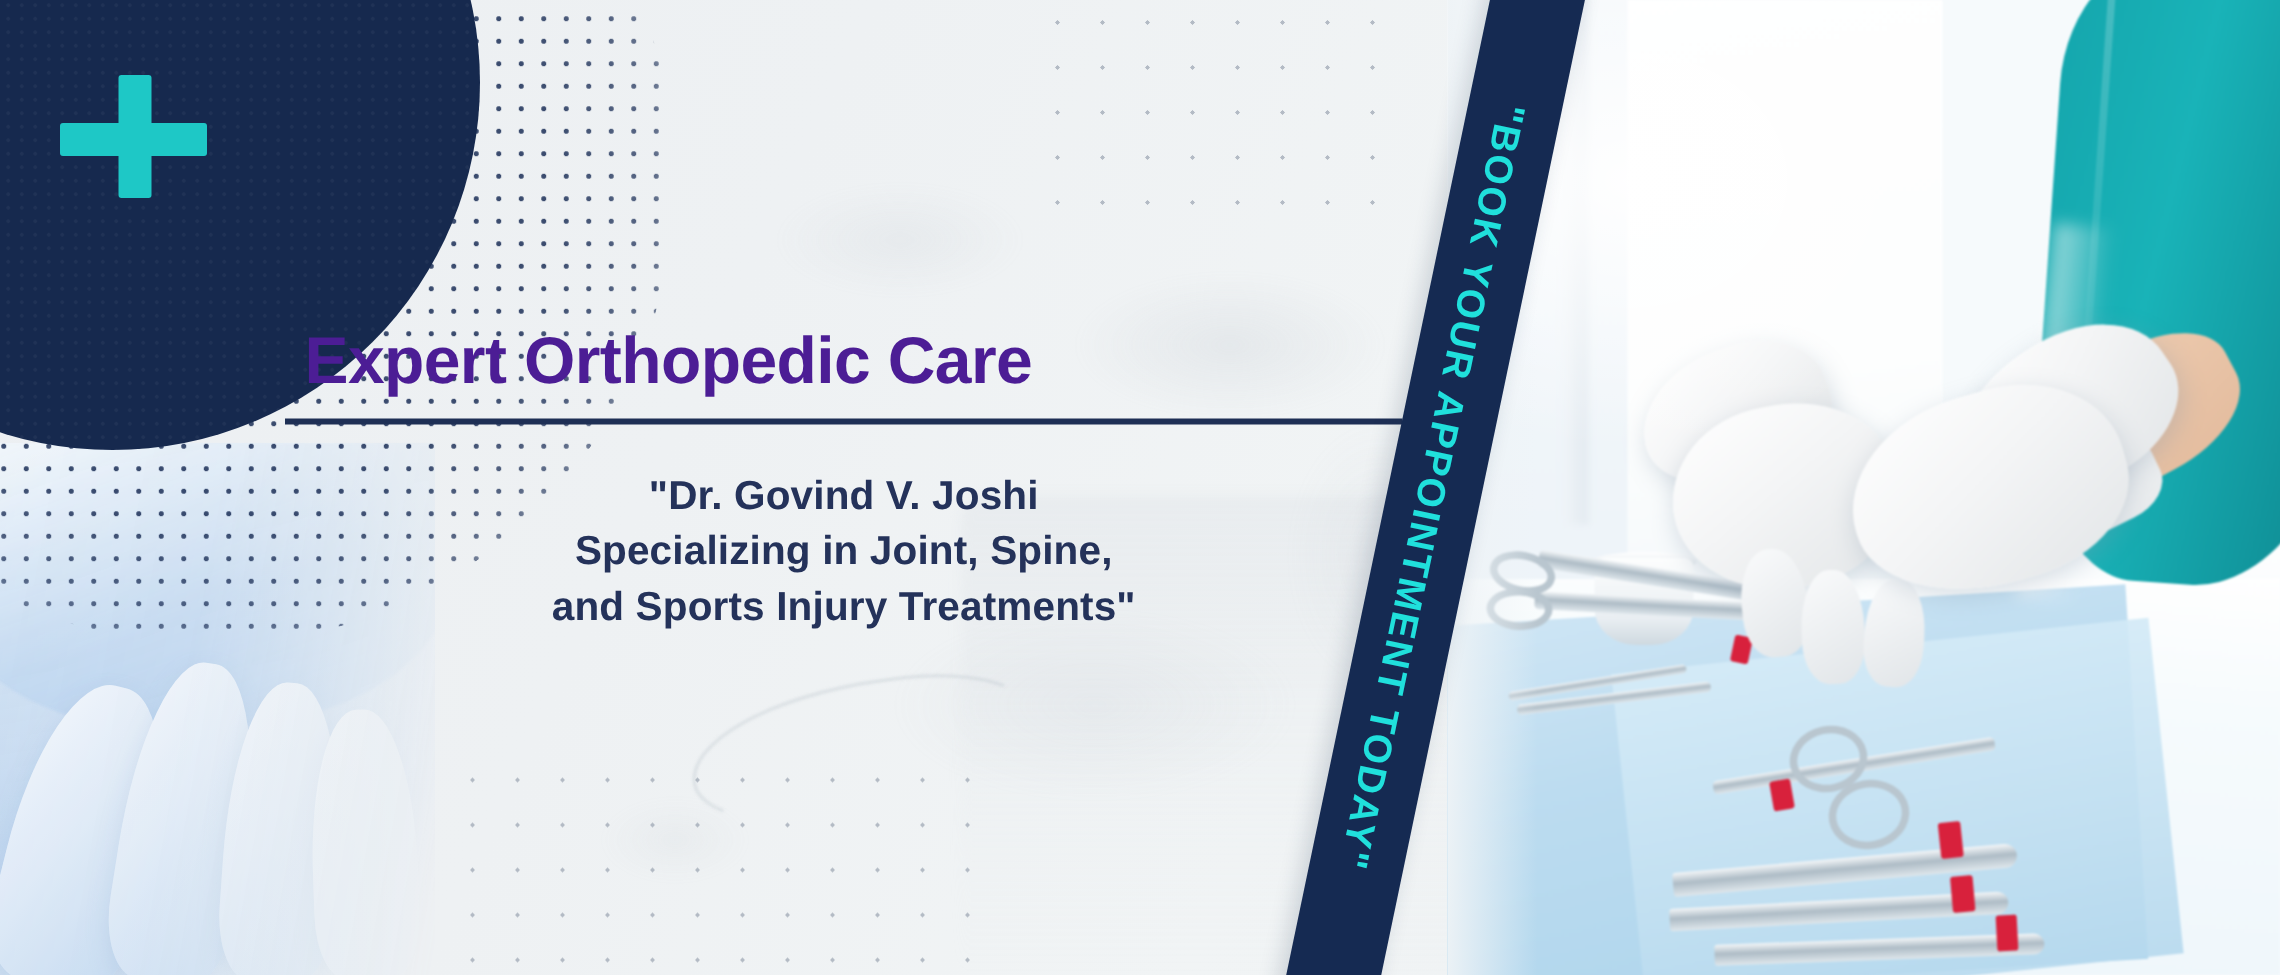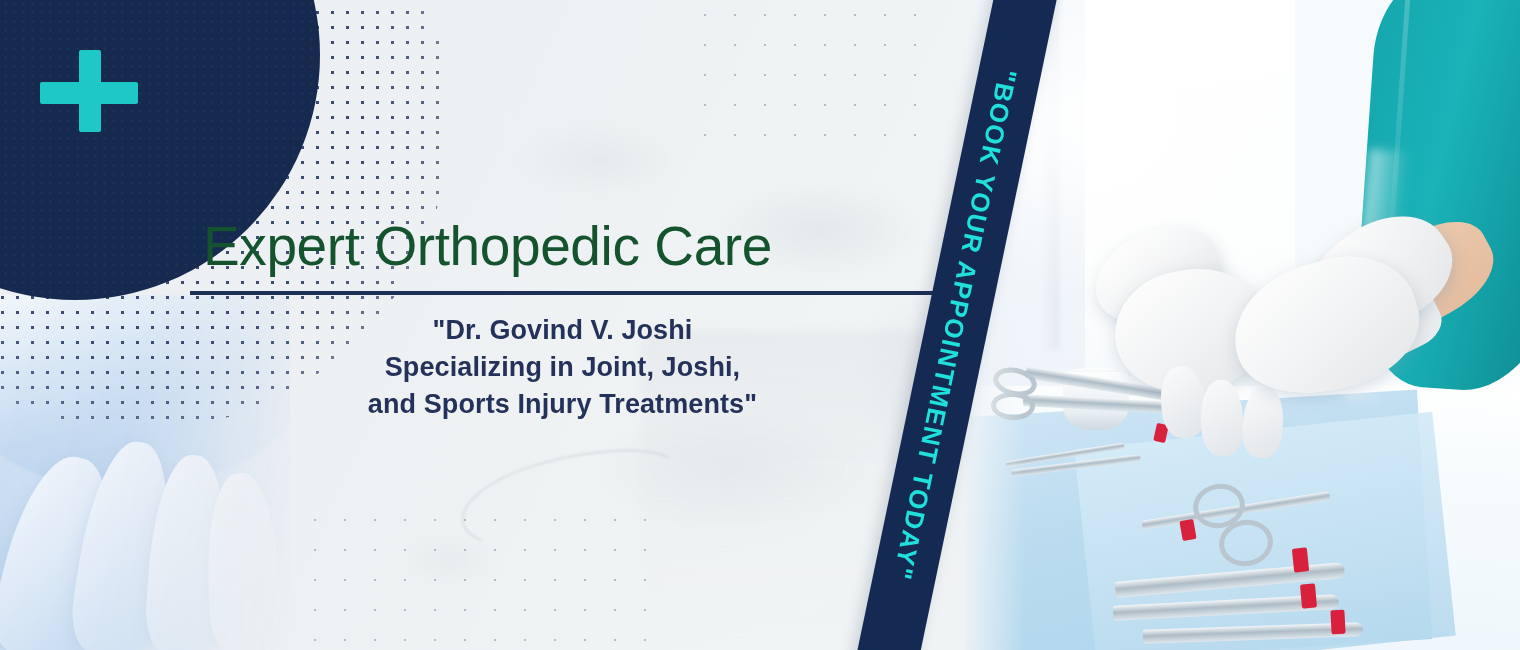--- a/index.html
+++ b/index.html
@@ -125,22 +125,22 @@
   .gloves .palm {
     position:absolute; left:-20px; top:0; width:330px; height:190px;
     background:linear-gradient(160deg, rgba(246,250,253,.95) 0%, rgba(186,212,240,.9) 55%, rgba(160,196,236,.85) 100%);
     border-radius:0 0 48% 40% / 0 0 52% 44%;
     filter:blur(1px);
   }
 
   
   .headline-wrap { position:absolute; left:190px; top:218px; width:760px; }
   .headline {
-    font-size:55px; font-weight:400; letter-spacing:-.4px;
-    color:#14532d; line-height:1.05; white-space:nowrap;
+    font-size:44px; font-weight:700; letter-spacing:-.4px;
+    color:#4c1d95; line-height:1.05; white-space:nowrap;
     padding-left:13px;
   }
   .rule { margin-top:15px; width:745px; height:4px; background:#1E2F55; }
 
   .subtitle {
     position:absolute; left:190px; top:312px; width:745px;
     text-align:center;
     font-size:27px; font-weight:600; line-height:37px;
     color:#24325A; letter-spacing:.1px;
   }
@@ -402,21 +402,21 @@
     <span class="h"></span>
   </div>
 
   <div class="headline-wrap">
     <div class="headline">Expert Orthopedic Care</div>
     <div class="rule"></div>
   </div>
 
   <div class="subtitle">
     <div>"Dr. Govind V. Joshi</div>
-    <div>Specializing in Joint, Joshi,</div>
+    <div>Specializing in Joint, Spine,</div>
     <div>and Sports Injury Treatments"</div>
   </div>
 
   <div class="band">
     <div class="band-shape"></div>
     <div class="band-text">"BOOK YOUR APPOINTMENT TODAY"</div>
   </div>
 
 </div>
 

